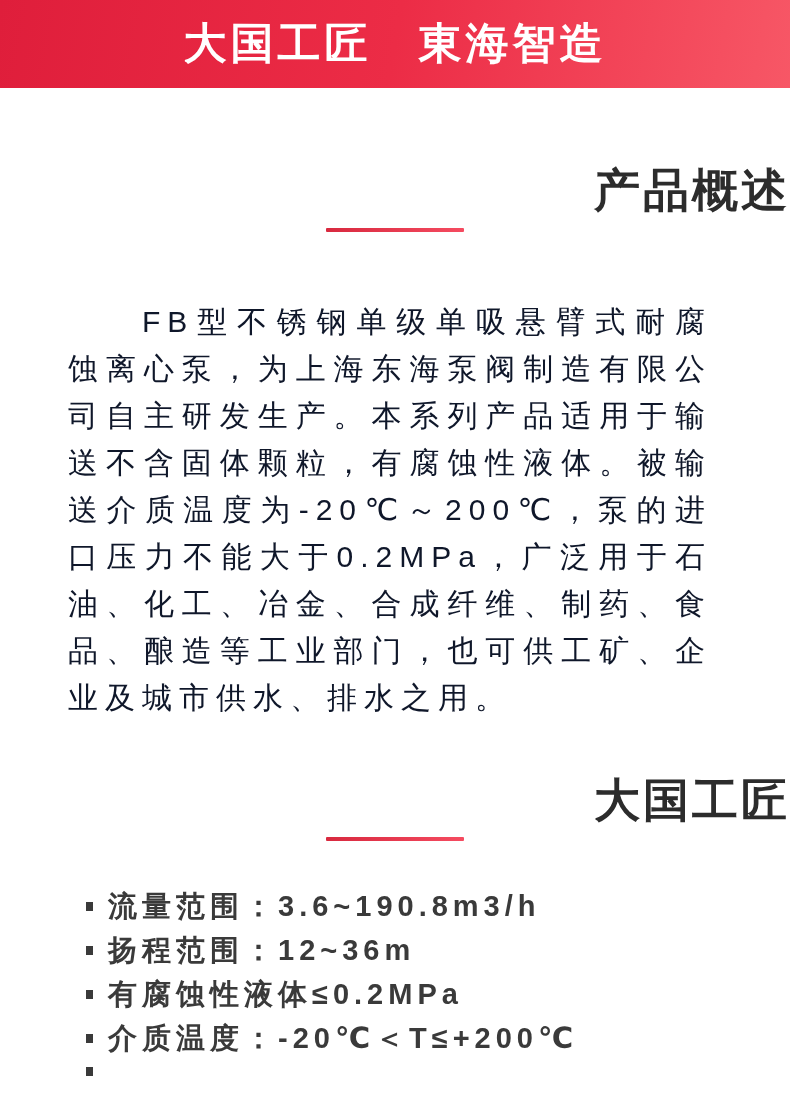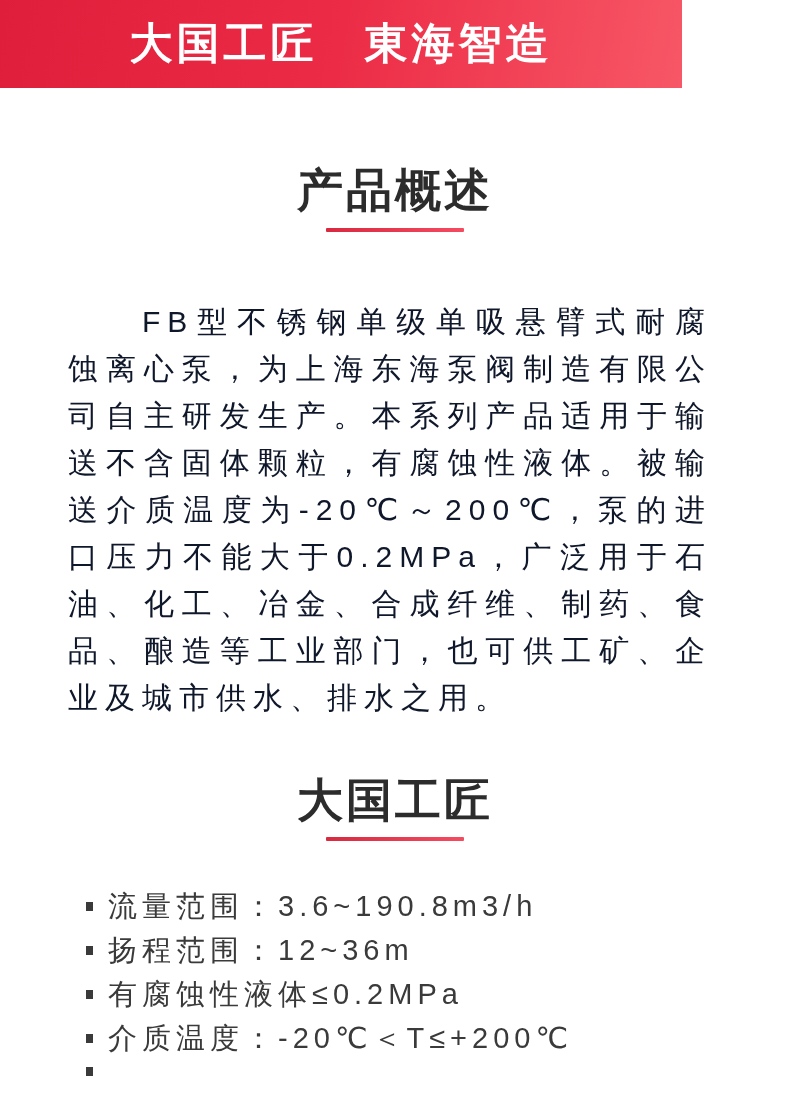--- a/index.html
+++ b/index.html
@@ -10,21 +10,21 @@
   }
   .page {
     position: relative;
     width: 790px;
     height: 1114px;
     background: #ffffff;
     overflow: hidden;
   }
   
   .banner {
-    width: 682px;
+    width: 790px;
     height: 88px;
     background: linear-gradient(100deg, #df1e3b 0%, #ec2c46 50%, #f75766 100%);
     display: flex;
     align-items: center;
     justify-content: center;
   }
   .banner-slogan {
     color: #ffffff;
     font-size: 43px;
     font-weight: 700;
@@ -35,20 +35,21 @@
   .section-head {
     text-align: center;
   }
   .section-title {
     margin: 0;
     font-size: 46px;
     font-weight: 700;
     color: #2c2c2c;
     letter-spacing: 3px;
     line-height: 1.1;
+    text-align: right;
   }
   .title-underline {
     width: 138px;
     height: 4px;
     margin: 12px auto 0 auto;
     background: linear-gradient(to right, #d8293f, #f54b60);
     border-radius: 1px;
   }
   .overview-head { padding-top: 77px; }
   .conditions-head { padding-top: 54px; }
@@ -61,20 +62,21 @@
     letter-spacing: 7px;
     color: #0f172a;
     text-align: justify;
     text-indent: 74px;
   }
   
   .cond-list {
     margin: 50px 0 0 0;
     padding: 0 60px 0 86px;
     list-style: none;
+    font-weight: bold;
   }
   .cond-item {
     display: flex;
     align-items: center;
     margin-bottom: 14px;
   }
   .bullet {
     flex: 0 0 auto;
     width: 7px;
     height: 9px;

